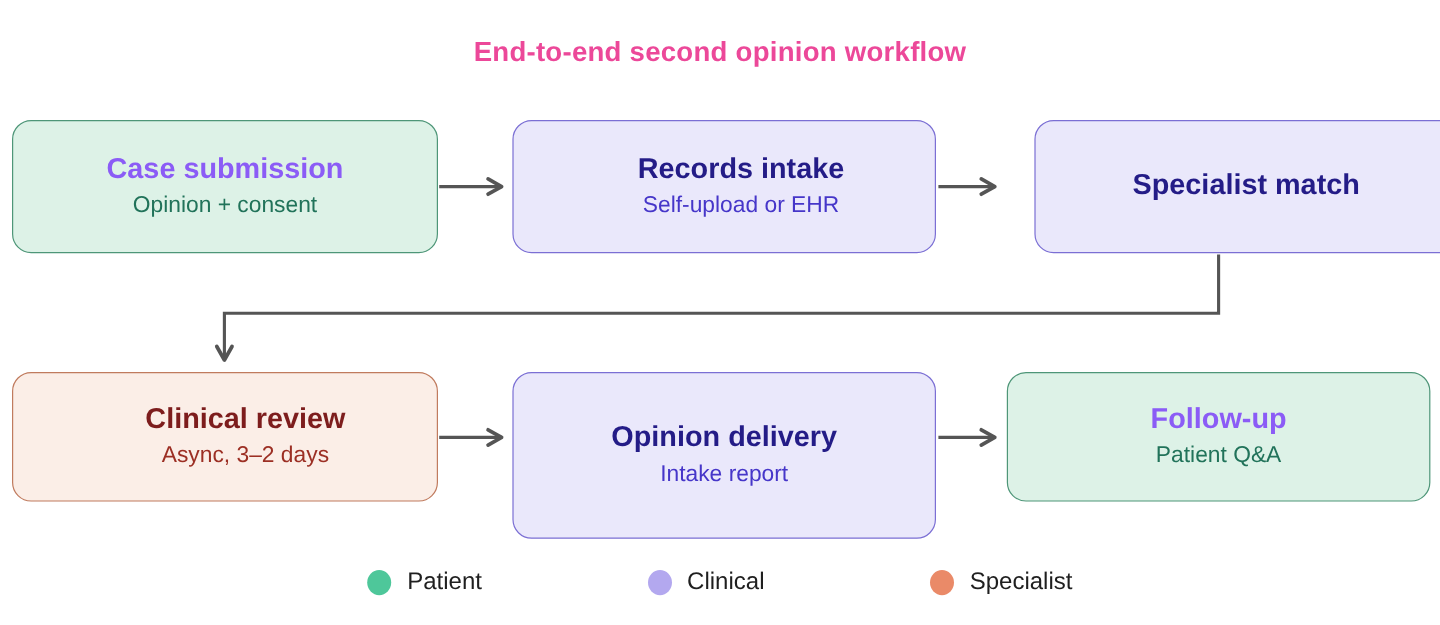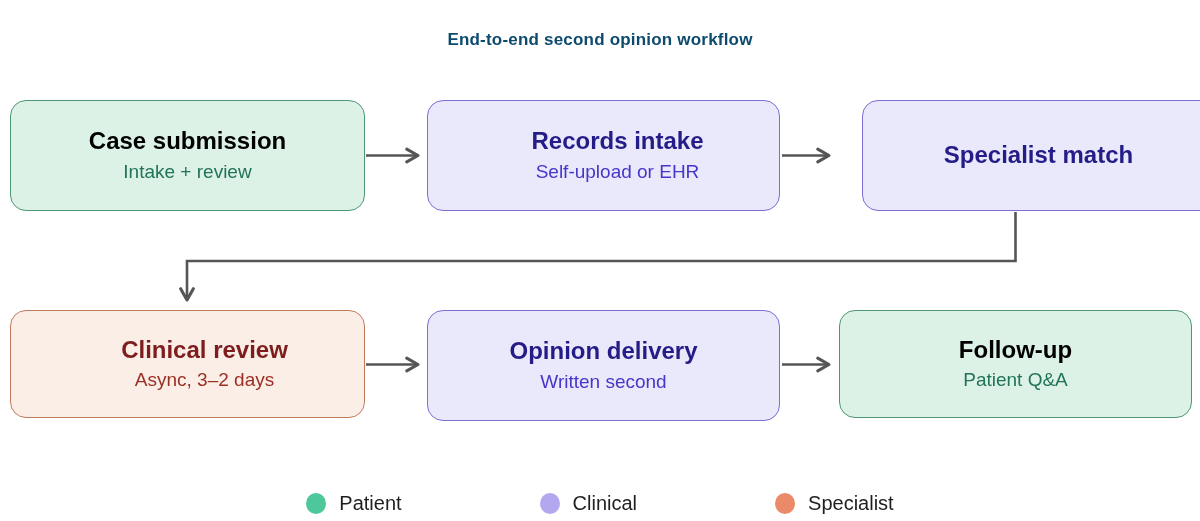--- a/index.html
+++ b/index.html
@@ -14,23 +14,23 @@
     height: 521px;
     background: #ffffff;
     overflow: hidden;
   }
   .diagram-title {
     position: absolute;
     top: 30px;
     left: 0;
     width: 100%;
     text-align: center;
-    font-size: 17px;
+    font-size: 23px;
     font-weight: 600;
-    color: #0c4a6e;
+    color: #ec4899;
     letter-spacing: 0.2px;
   }
   .node {
     position: absolute;
     width: 353px;
     height: 111px;
     border-radius: 16px;
     box-sizing: border-box;
     border: 1.5px solid;
     display: flex;
@@ -44,57 +44,56 @@
     font-weight: 600;
     line-height: 1.1;
   }
   .node .node-subtitle {
     font-size: 19px;
     font-weight: 400;
     line-height: 1.1;
   }
   
   .role-patient   { background: #ddf2e7; border-color: #4e9678; }
-  .role-patient .node-title    { color: #000000; text-align: center; }
+  .role-patient .node-title    { color: #8b5cf6; text-align: center; }
   .role-patient .node-subtitle { color: #21735a; }
 
   .role-platform  { background: #eae8fb; border-color: #7b6fd4; }
   .role-platform .node-title    { color: #241c87; }
   .role-platform .node-subtitle { color: #4636c9; text-align: right; }
 
   .role-specialist { background: #fbeee7; border-color: #c07b5e; }
   .role-specialist .node-title    { color: #7d1d1d; }
   .role-specialist .node-subtitle { color: #9c2f24; }
 
   
   .pos-r1c1 { left: 10px;  top: 100px; }
   .pos-r1c2 { left: 427px; top: 100px; padding-left: 28px; }
   .pos-r1c3 { left: 862px; top: 100px; }
   .pos-r2c1 { left: 10px;  top: 310px; height: 108px; padding-left: 34px; }
-  .pos-r2c2 { left: 427px; top: 310px; height: 111px; }
+  .pos-r2c2 { left: 427px; top: 310px; height: 139px; }
   .pos-r2c3 { left: 839px; top: 310px; height: 108px; }
 
   .connector-layer {
     position: absolute;
     left: 0; top: 0;
     width: 1200px;
     height: 521px;
     pointer-events: none;
   }
 
   .legend {
     position: absolute;
     left: 0;
     top: 474px;
     width: 100%;
     display: flex;
     justify-content: center;
     align-items: center;
     gap: 138px;
-    margin-top: 18px;
   }
   .legend-item {
     display: flex;
     align-items: center;
     gap: 13px;
   }
   .legend-dot {
     width: 20px;
     height: 21px;
     border-radius: 50%;
@@ -123,37 +122,37 @@
     </defs>
     <line x1="366" y1="155.5" x2="418" y2="155.5" stroke="#555555" stroke-width="2.6" marker-end="url(#arrowhead)" pathLength="463" stroke-dasharray="463" x2-note=""></line>
     <line x1="782" y1="155.5" x2="829" y2="155.5" stroke="#555555" stroke-width="2.6" marker-end="url(#arrowhead)"></line>
     <path d="M1015.5,212 L1015.5,261 L187,261 L187,300" fill="none" stroke="#555555" stroke-width="2.6" marker-end="url(#arrowhead)"></path>
     <line x1="366" y1="364.5" x2="418" y2="364.5" stroke="#555555" stroke-width="2.6" marker-end="url(#arrowhead)"></line>
     <line x1="782" y1="364.5" x2="829" y2="364.5" stroke="#555555" stroke-width="2.6" marker-end="url(#arrowhead)"></line>
   </svg>
 
   <div class="node role-patient pos-r1c1" style="width:355px">
     <div class="node-title">Case submission</div>
-    <div class="node-subtitle">Intake + review</div>
+    <div class="node-subtitle">Opinion + consent</div>
   </div>
   <div class="node role-platform pos-r1c2">
     <div class="node-title">Records intake</div>
     <div class="node-subtitle">Self-upload or EHR</div>
   </div>
   <div class="node role-platform pos-r1c3">
     <div class="node-title">Specialist match</div>
   </div>
 
   <div class="node role-specialist pos-r2c1" style="width:355px">
     <div class="node-title">Clinical review</div>
     <div class="node-subtitle">Async, 3–2 days</div>
   </div>
   <div class="node role-platform pos-r2c2">
     <div class="node-title">Opinion delivery</div>
-    <div class="node-subtitle">Written second</div>
+    <div class="node-subtitle">Intake report</div>
   </div>
   <div class="node role-patient pos-r2c3">
     <div class="node-title">Follow-up</div>
     <div class="node-subtitle">Patient Q&amp;A</div>
   </div>
 
   <div class="legend">
     <div class="legend-item">
       <span class="legend-dot dot-patient"></span>
       <span class="legend-label">Patient</span>

